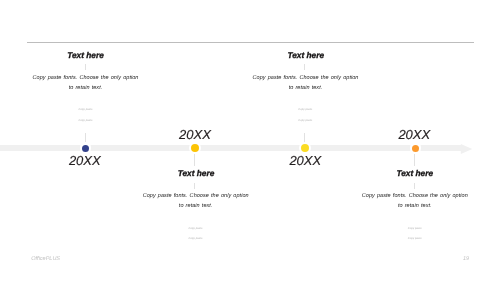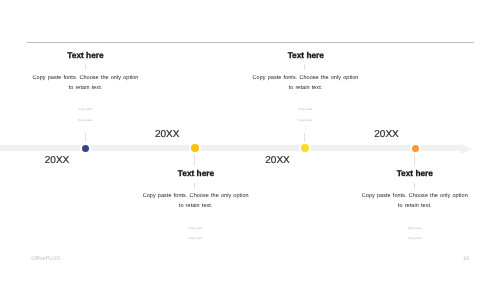--- a/index.html
+++ b/index.html
@@ -1,32 +1,32 @@
 <!DOCTYPE html>
 <html><head>
 <meta charset="utf-8">
 <style>
   html,body{margin:0;padding:0;}
   body{width:500px;height:281px;background:#ffffff;overflow:hidden;
        font-family:"Liberation Sans",sans-serif;-webkit-font-smoothing:antialiased;text-rendering:geometricPrecision;}
-  .slide{position:relative;width:500px;height:281px;background:#ffffff;overflow:hidden;}
+  .slide{position:relative;width:500px;height:281px;background:#ffffff;overflow:hidden;font-style:italic;}
 
   .divider{position:absolute;left:27px;top:41.6px;width:447px;height:1px;background:#bdbdbd;}
 
   .axis{position:absolute;left:0;top:144.9px;width:461px;height:6.6px;background:#f0f0f0;}
   .arrow{position:absolute;left:459.5px;top:143.9px;}
 
   .marker{position:absolute;width:11px;height:11px;border-radius:50%;background:#ffffff;}
   .core{position:absolute;left:2px;top:2px;width:7px;height:7px;border-radius:50%;}
 
   .title{position:absolute;font-weight:bold;font-size:8.3px;color:#151314;text-align:center;
          white-space:nowrap;line-height:8.3px;-webkit-text-stroke:0.3px #151314;}
   .body{position:absolute;font-size:5.5px;color:#1f1f1f;text-align:center;
         white-space:nowrap;line-height:5.5px;letter-spacing:0.06px;word-spacing:0.5px;}
-  .year{position:absolute;font-size:10px;color:#231f20;text-align:left;
+  .year{position:absolute;font-size:13px;color:#231f20;text-align:center;
         white-space:nowrap;line-height:8.6px;-webkit-text-stroke:0.16px #231f20;}
   .vline{position:absolute;width:1px;background:#e1e1e1;}
   .tiny{position:absolute;font-size:2.75px;color:#b4b4b4;text-align:center;
         white-space:nowrap;line-height:2.7px;}
   .foot{position:absolute;font-size:5.5px;color:#c2c2c2;white-space:nowrap;line-height:5.5px;}
 </style>
 </head>
 <body>
 
 <div class="slide">

